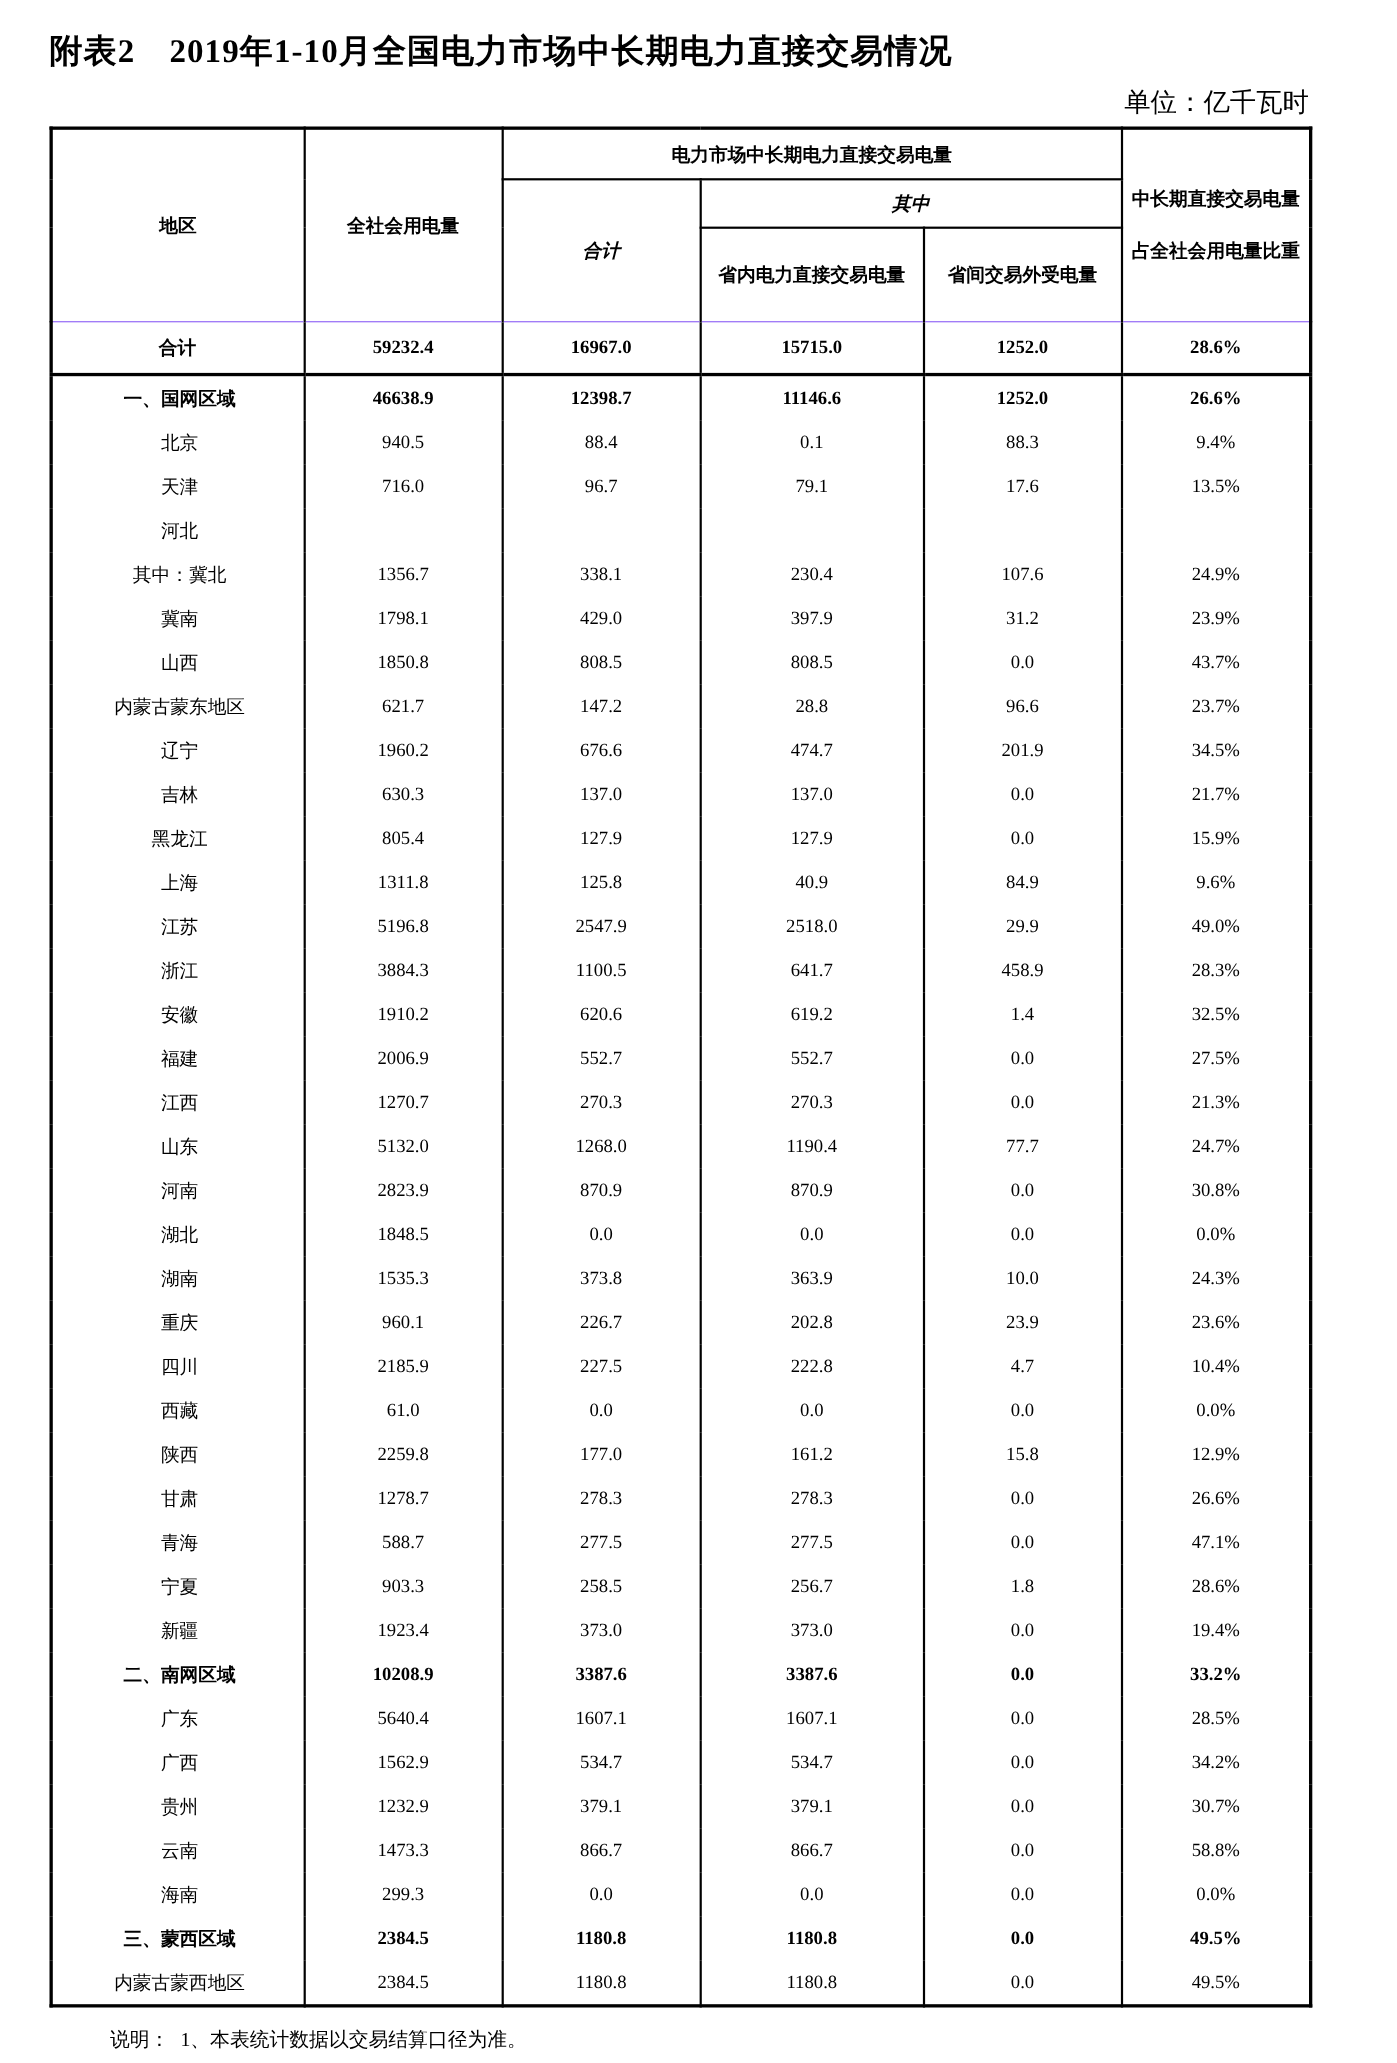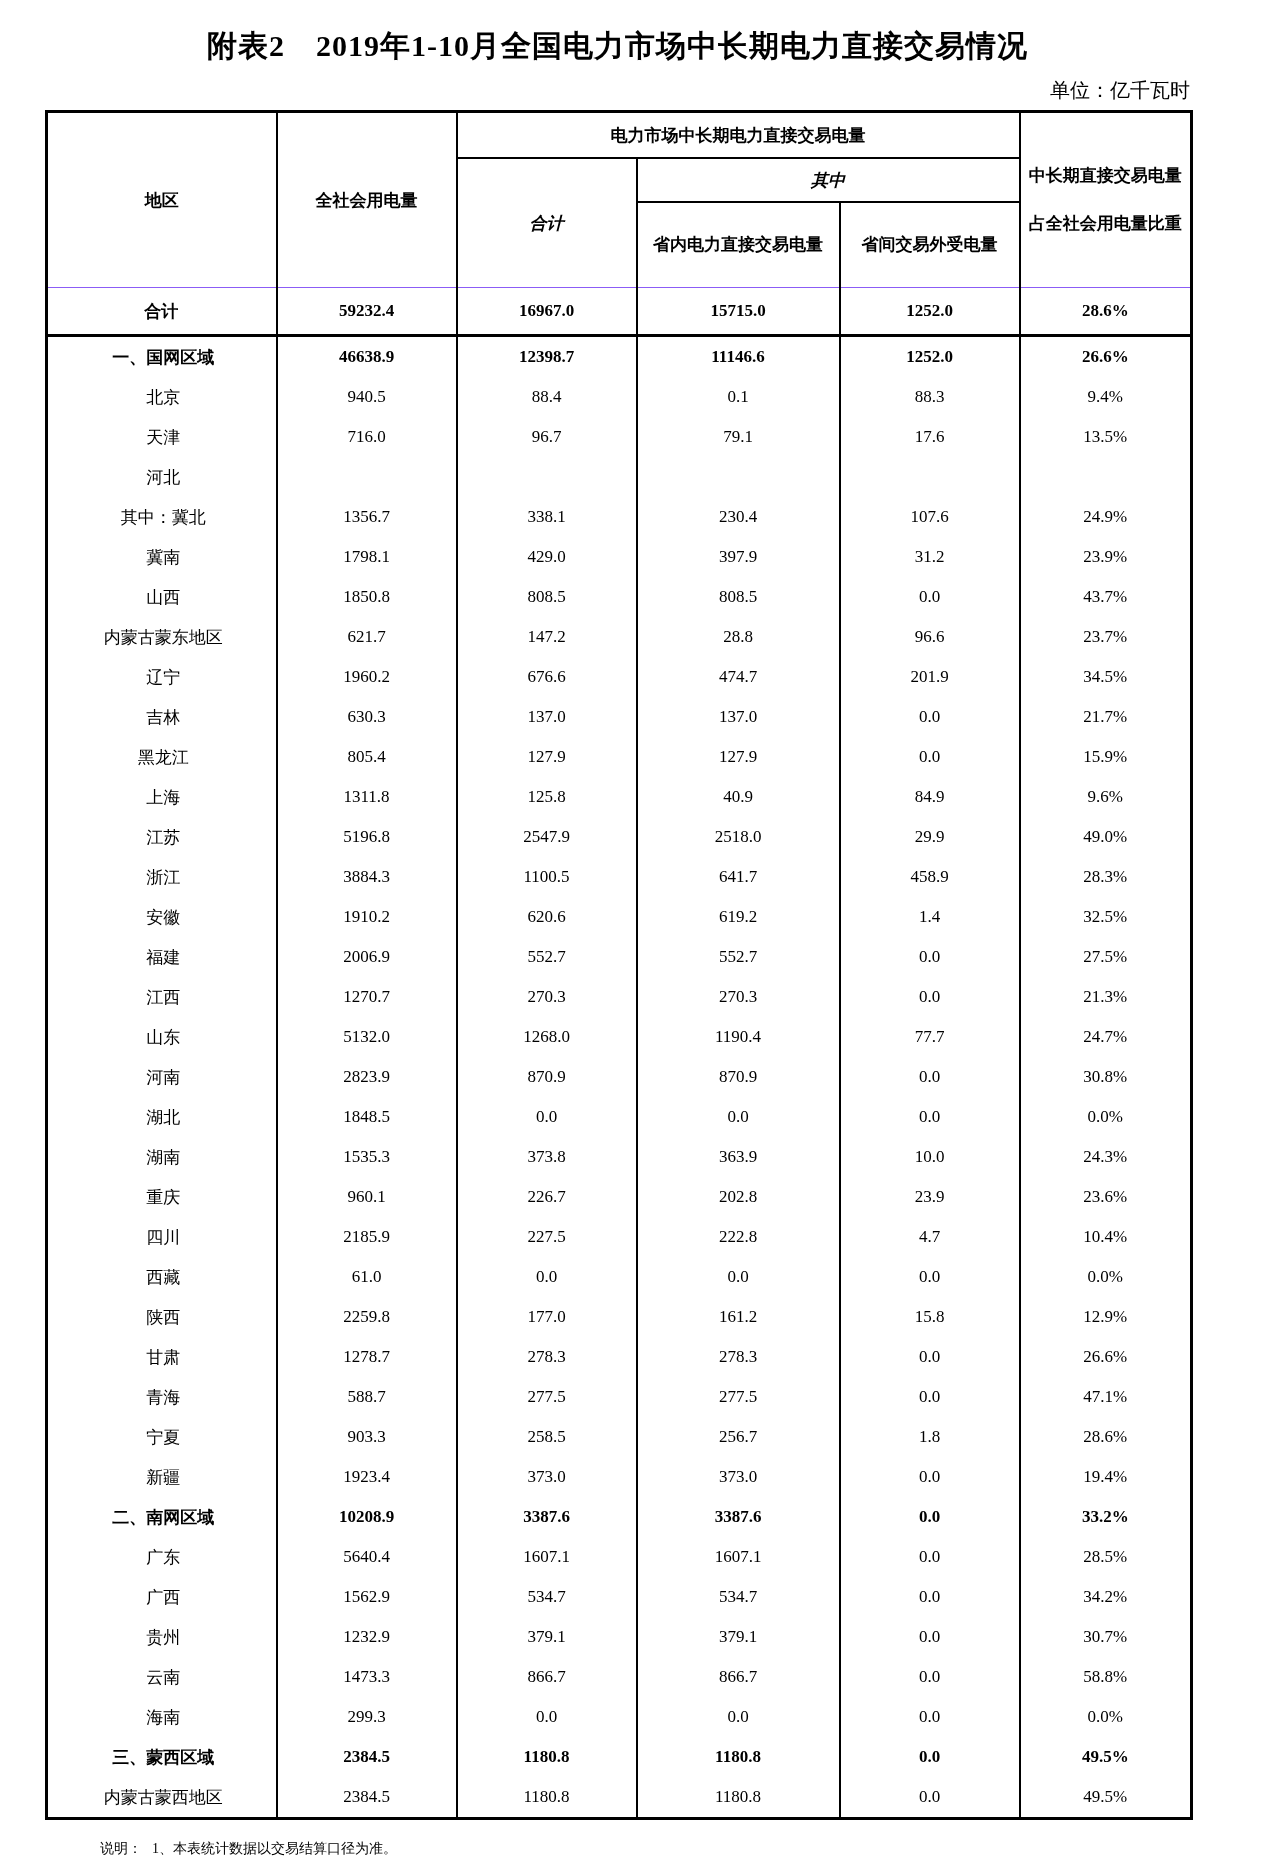--- a/index.html
+++ b/index.html
@@ -4,30 +4,30 @@
 <style>
   html, body { margin: 0; padding: 0; background: #ffffff; }
   body {
     width: 1270px; height: 1875px;
     font-family: "Liberation Serif", "DejaVu Serif", serif;
     color: #000;
   }
   .sheet { width: 1145px; margin: 0 0 0 45px; }
   .title {
     margin-top: 26px;
-    text-align: center;
+    text-align: left;
     font-size: 30px;
     font-weight: bold;
     letter-spacing: 1px;
     white-space: pre;
   }
   .unit {
     margin-top: 10px;
     text-align: right;
-    font-size: 20px;
+    font-size: 24px;
   }
   table.power {
     border-collapse: collapse;
     table-layout: fixed;
     width: 1145px;
     margin-top: 6px;
     border: 3px solid #000;
   }
   table.power th, table.power td {
     border-left: 2px solid #000;
@@ -47,21 +47,21 @@
   thead tr.h3 th { height: 84px; }
   thead th.hb { border-bottom: 1px solid #8b5cf6; }
   th.intra-header { line-height: 40px; padding: 0 28px; }
   th.inter-header { line-height: 40px; padding: 0 26px; }
   th.share-header { line-height: 48px; padding: 0 28px; }
   tbody td { height: 38px; border-top: 0; border-bottom: 0; }
   tbody td.region { text-align: center; padding-left: 4px; }
   tbody tr.total td { height: 44px; border-bottom: 3px solid #000; font-weight: bold; }
   tbody tr.total td.region { text-align: center; padding-left: 0; }
   tbody tr.section td { font-weight: bold; }
-  .notes { margin: 18px 0 0 55px; font-size: 14px; }
+  .notes { margin: 18px 0 0 55px; font-size: 18px; }
   .notes .note-line { margin-bottom: 16px; line-height: 22px; }
   .notes .note-label { padding-right: 10px; }
 </style>
 </head>
 <body>
 
 <div class="sheet">
   <div class="title">附表2　2019年1-10月全国电力市场中长期电力直接交易情况</div>
   <div class="unit">单位：亿千瓦时</div>
 

